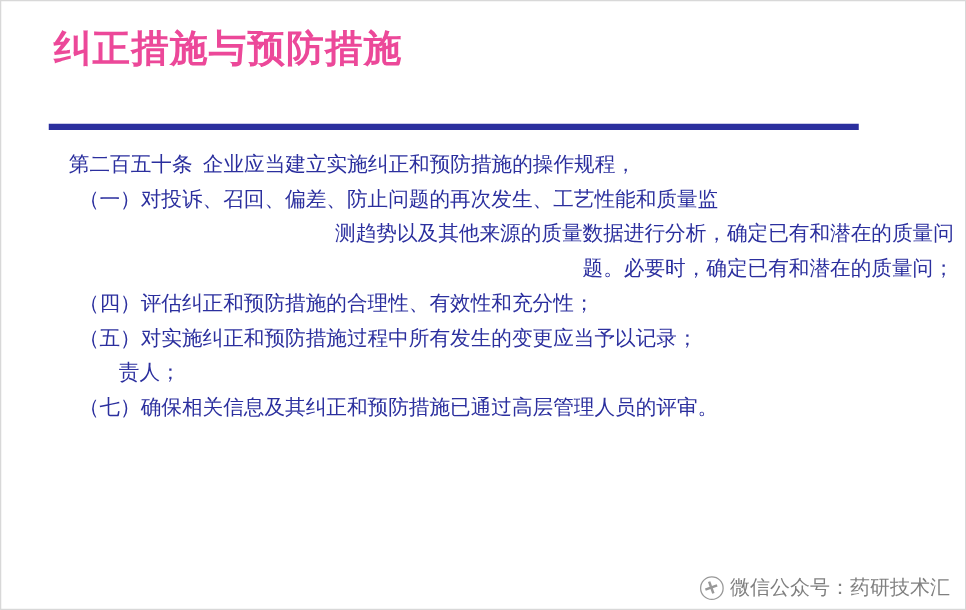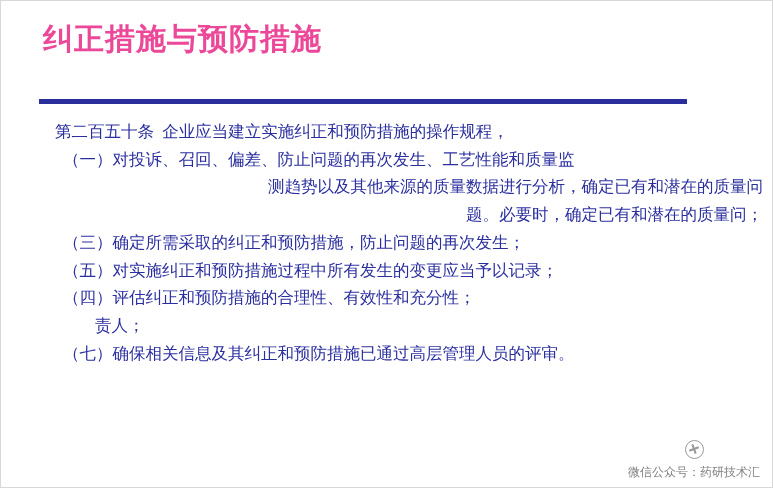--- a/index.html
+++ b/index.html
@@ -76,24 +76,23 @@
     padding-left: 42px;
   }
   .watermark {
     position: absolute;
     right: 12px;
     bottom: 6px;
     display: flex;
     align-items: center;
     gap: 5px;
     color: #6e6e6e;
-    font-size: 12px;
+    font-size: 16px;
     font-family: "Liberation Sans", sans-serif;
     opacity: 0.88;
-    flex-direction: column;
   }
   .wm-logo {
     width: 17px;
     height: 17px;
     border-radius: 50%;
     border: 1px solid #8a8a8a;
     position: relative;
     flex: 0 0 auto;
   }
   .wm-logo::before {
@@ -127,23 +126,22 @@
 
   <div class="slide-title">纠正措施与预防措施</div>
 
   <div class="title-rule"></div>
 
   <div class="body-block">
     <p class="para lead">第二百五十条  企业应当建立实施纠正和预防措施的操作规程，</p>
     <p class="para item">（一）对投诉、召回、偏差、防止问题的再次发生、工艺性能和质量监</p>
     <p class="para cont">测趋势以及其他来源的质量数据进行分析，确定已有和潜在的质量问</p>
     <p class="para cont">题。必要时，确定已有和潜在的质量问；</p>
-    <p class="para item">（三）确定所需采取的纠正和预防措施，防止问题的再次发生；</p>
+    <p class="para item">（四）评估纠正和预防措施的合理性、有效性和充分性；</p>
     <p class="para item">（五）对实施纠正和预防措施过程中所有发生的变更应当予以记录；</p>
-    <p class="para item">（四）评估纠正和预防措施的合理性、有效性和充分性；</p>
     <p class="para cont2">责人；</p>
     <p class="para item">（七）确保相关信息及其纠正和预防措施已通过高层管理人员的评审。</p>
   </div>
 
   <div class="watermark">
     <span class="wm-logo"></span>
     <span class="wm-text">微信公众号：药研技术汇</span>
   </div>
 
 </div>

